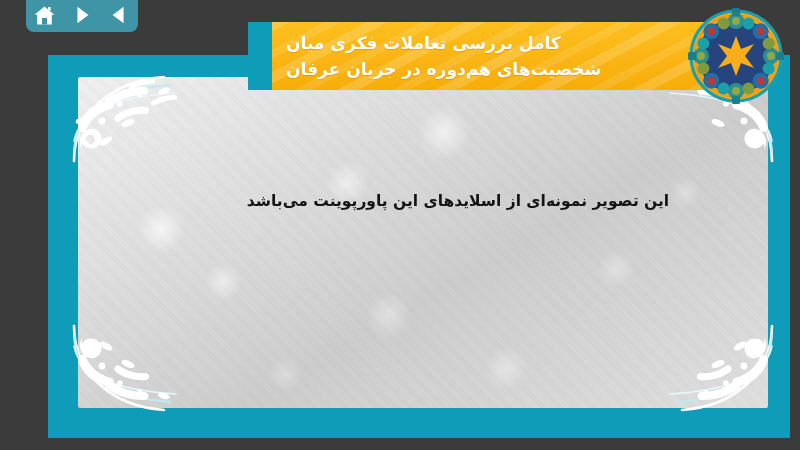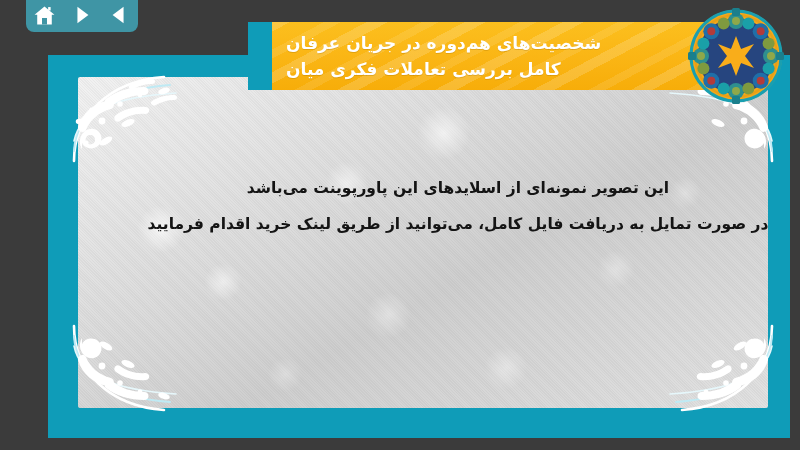--- a/index.html
+++ b/index.html
@@ -148,21 +148,21 @@
     width: 100px;
     height: 100px;
     z-index: 35;
   }
   #medallion svg { display: block; }
 
   
   #body-text {
     position: absolute;
     left: 70px;
-    top: 116px;
+    top: 129px;
     width: 680px;
     z-index: 20;
     direction: rtl;
     text-align: center;
   }
   .body-line {
     color: #141414;
     font-size: 15.5px;
     font-weight: bold;
     line-height: 2.32;
@@ -283,29 +283,28 @@
           <circle cx="68" cy="24" r="2.4"></circle>
           <path d="M44,44 c8,-6 20,-9 30,-8 c5,1 4,7 -1,7 c-9,-1 -18,2 -25,7 c-4,3 -8,-3 -4,-6 z"></path>
           <ellipse cx="56" cy="52" rx="7" ry="3.2" transform="rotate(-22 56 52)"></ellipse>
           <ellipse cx="34" cy="70" rx="7" ry="3.2" transform="rotate(-30 34 70)"></ellipse>
         </g>
       </svg>
     </div>
 
     <div id="body-text">
       <div class="body-line">این تصویر نمونه‌ای از اسلایدهای این پاورپوینت می‌باشد</div>
-      <div class="body-line">در صورت تمایل به دریافت فایل کامل، می‌توانید از طریق لینک خرید اقدام فرمایید</div>
     </div>
 
   </div>
 
   <div id="banner-teal-cap"></div>
   <div id="banner">
+    <div class="banner-line">کامل بررسی تعاملات فکری میان</div>
     <div class="banner-line">شخصیت‌های هم‌دوره در جریان عرفان</div>
-    <div class="banner-line">کامل بررسی تعاملات فکری میان</div>
   </div>
 
   <div id="medallion">
     <svg viewBox="0 0 100 100" width="100" height="100" aria-hidden="true">
       <defs>
         <clipPath id="medclip">
             <circle cx="50" cy="50" r="46"></circle>
           </clipPath>
       </defs>
       <circle cx="50" cy="50" r="46" fill="#f5a81c"></circle>

